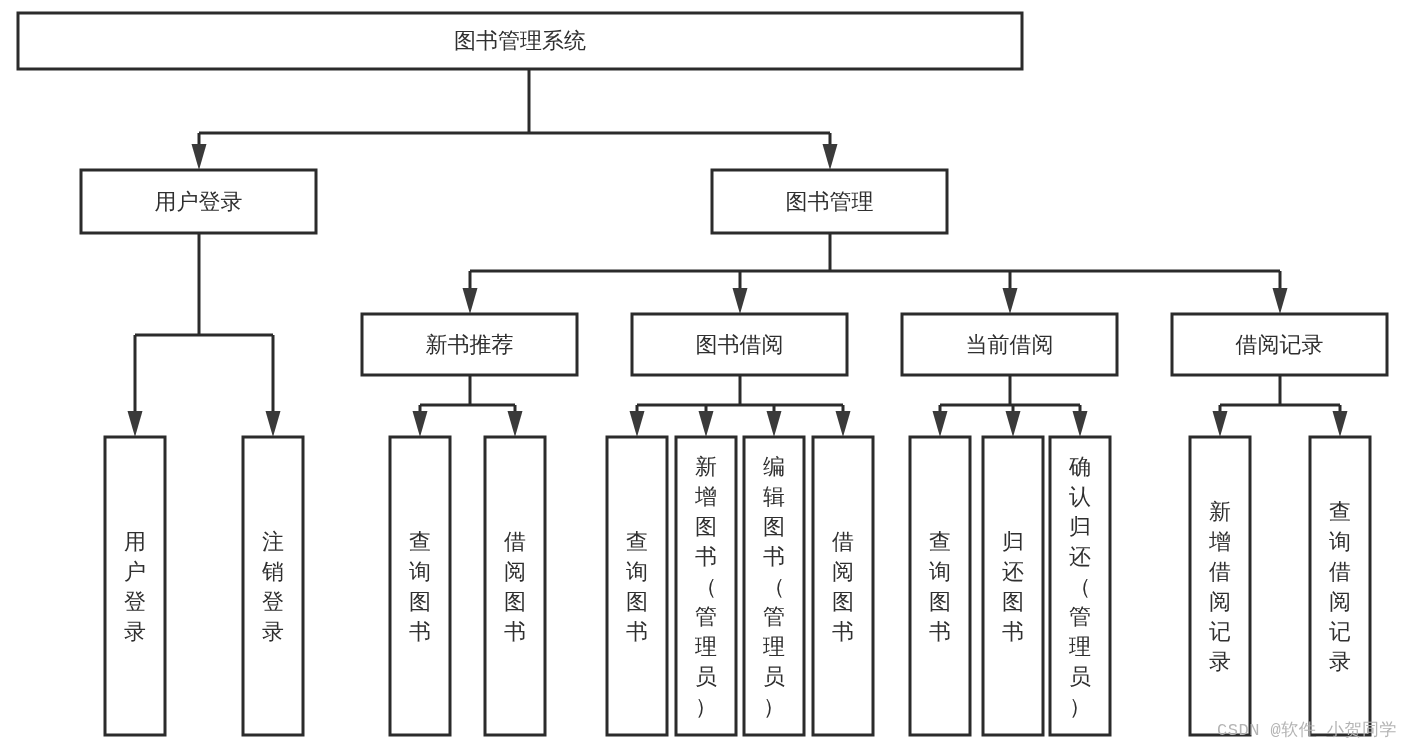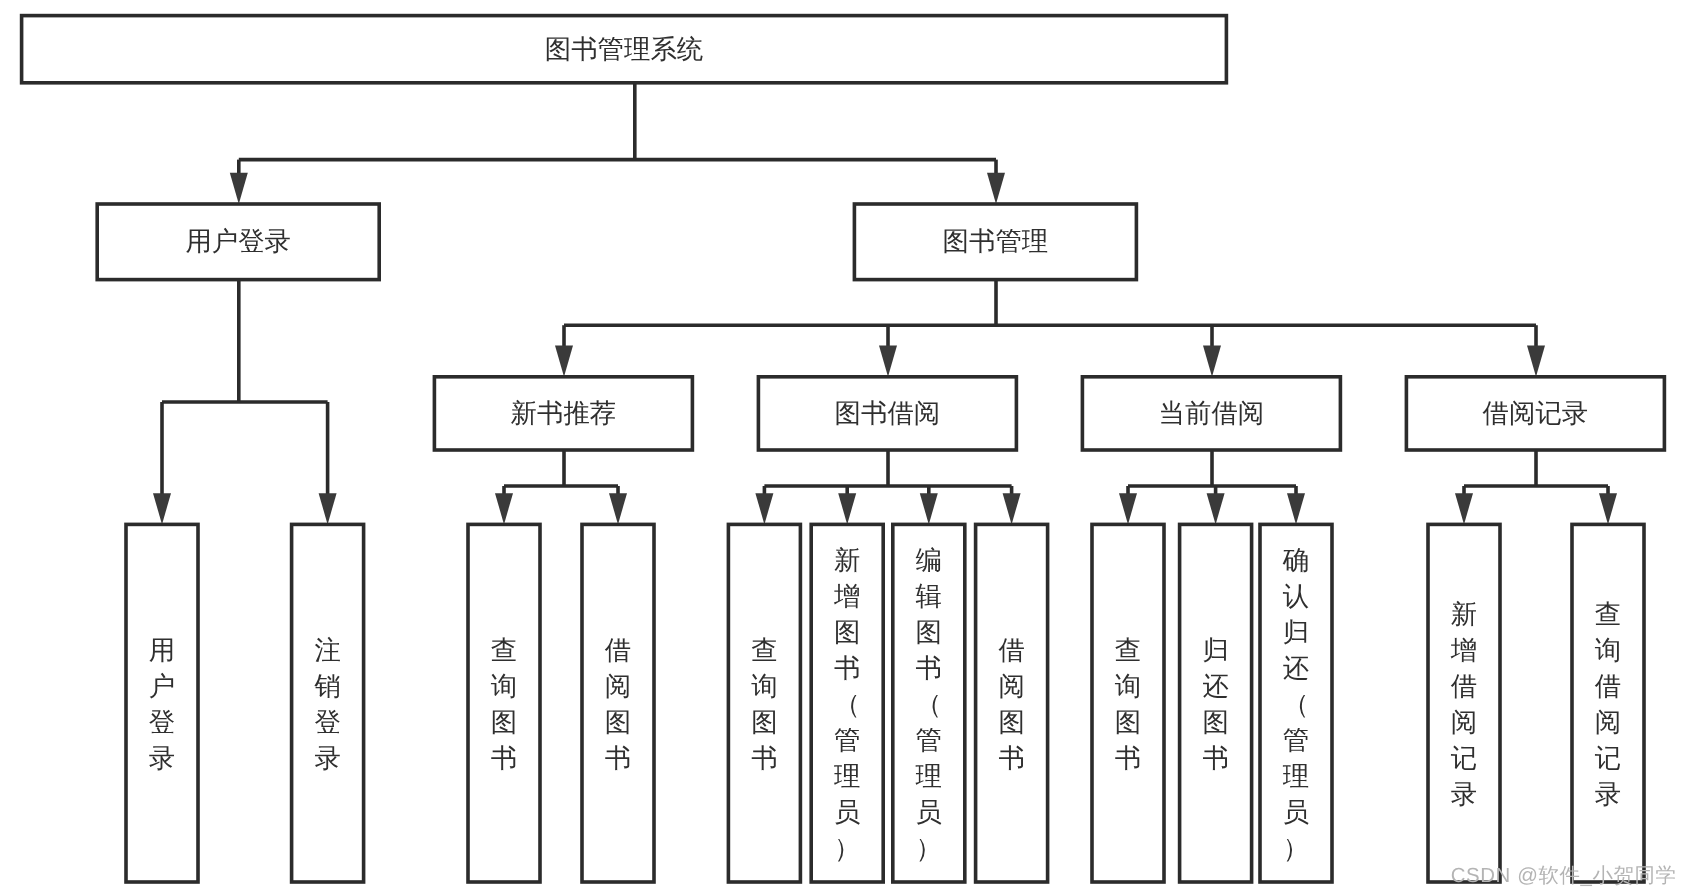--- a/index.html
+++ b/index.html
@@ -53,21 +53,21 @@
   .node-label-v {
     font-family: "DejaVu Sans", "Liberation Sans", sans-serif;
     font-size: 22px;
     fill: #2f2f2f;
     text-anchor: middle;
   }
   .watermark-text {
     position: absolute;
     right: 8px;
     bottom: 6px;
-    font-family: Liberation Sans, sans-serif;
+    font-family: Liberation Mono, monospace;
     font-size: 17px;
     color: #b4b4b4;
     white-space: nowrap;
     letter-spacing: 0.5px;
     user-select: none;
     margin-top: 19px;
   }
 </style>
 </head>
 <body>

